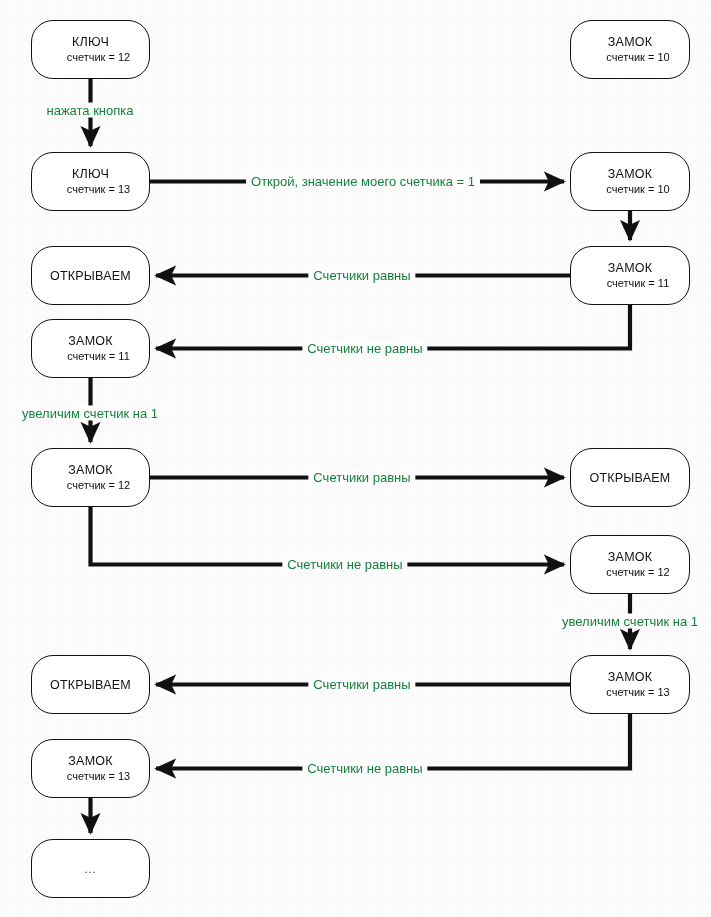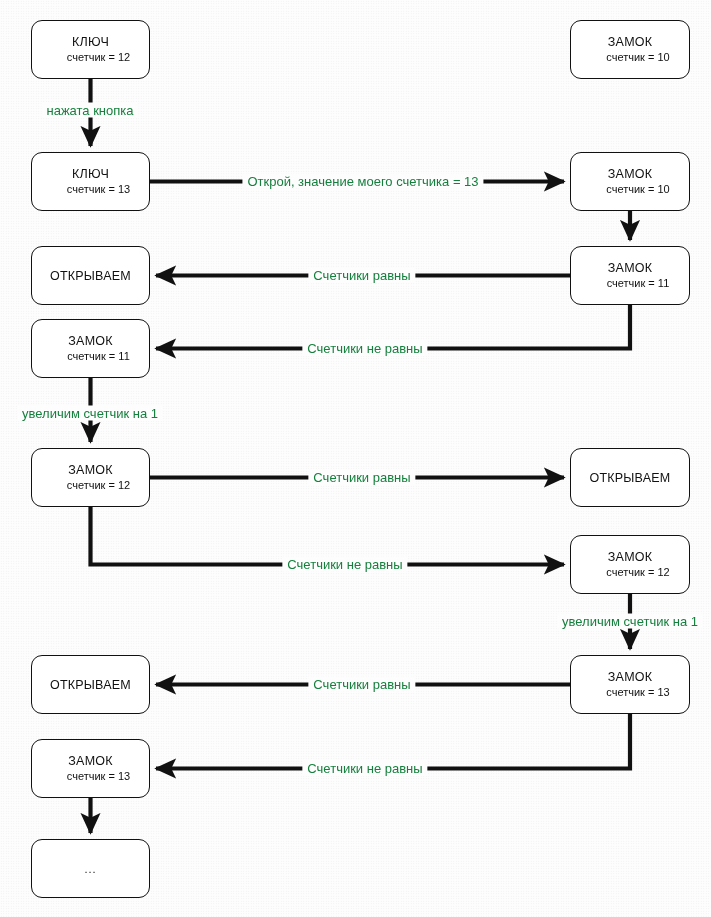--- a/index.html
+++ b/index.html
@@ -18,21 +18,21 @@
       radial-gradient(circle, #ececec 0.4px, transparent 0.5px);
     background-size:10px 10px, 2.5px 2.5px;
     background-position:4px 4px, 0 0;
   }
   #wires{position:absolute;left:0;top:0;width:711px;height:917px;}
   .node{
     position:absolute;
     box-sizing:border-box;
     background:#ffffff;
     border:1.6px solid #111111;
-    border-radius:11px;
+    border-radius:22px;
     display:flex;
     flex-direction:column;
     align-items:center;
     justify-content:center;
     z-index:3;
   }
   .node .t1{
     font-size:12.5px;
     color:#111;
     letter-spacing:0.2px;
@@ -160,21 +160,21 @@
     <span class="t1">ЗАМОК</span>
     <span class="t2">счетчик = 13</span>
   </div>
 
   <div class="node single" style="left:31px;top:839px;width:119px;height:59px;">
     <span class="t1" style="font-size:11px;letter-spacing:1px;">...</span>
   </div>
 
   <span class="elabel" style="left:90px;top:110px;">нажата кнопка</span>
 
-  <span class="elabel" style="left:363px;top:181px;">Открой, значение моего счетчика = 13</span>
+  <span class="elabel" style="left:363px;top:181px;">Открой, значение моего счетчика = 1</span>
 
   <span class="elabel" style="left:362px;top:275px;">Счетчики равны</span>
 
   <span class="elabel" style="left:365px;top:348px;">Счетчики не равны</span>
 
   <span class="elabel" style="left:90px;top:413px;">увеличим счетчик на 1</span>
 
   <span class="elabel" style="left:362px;top:477px;">Счетчики равны</span>
 
   <span class="elabel" style="left:345px;top:564px;">Счетчики не равны</span>

